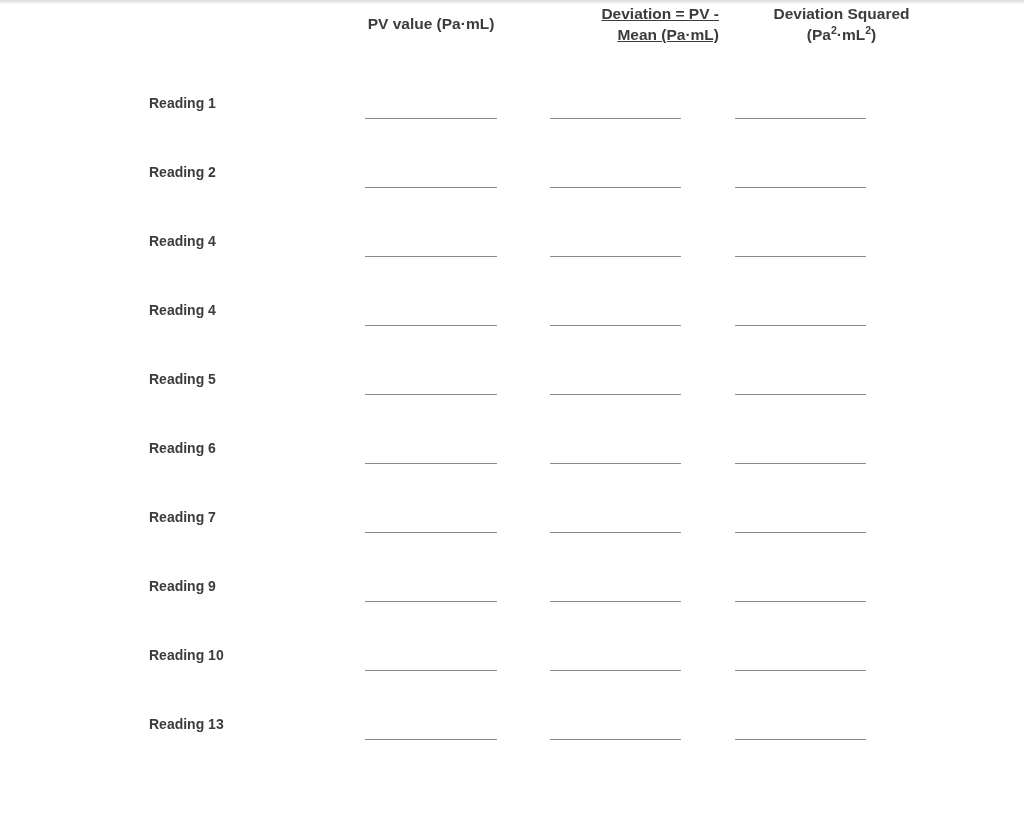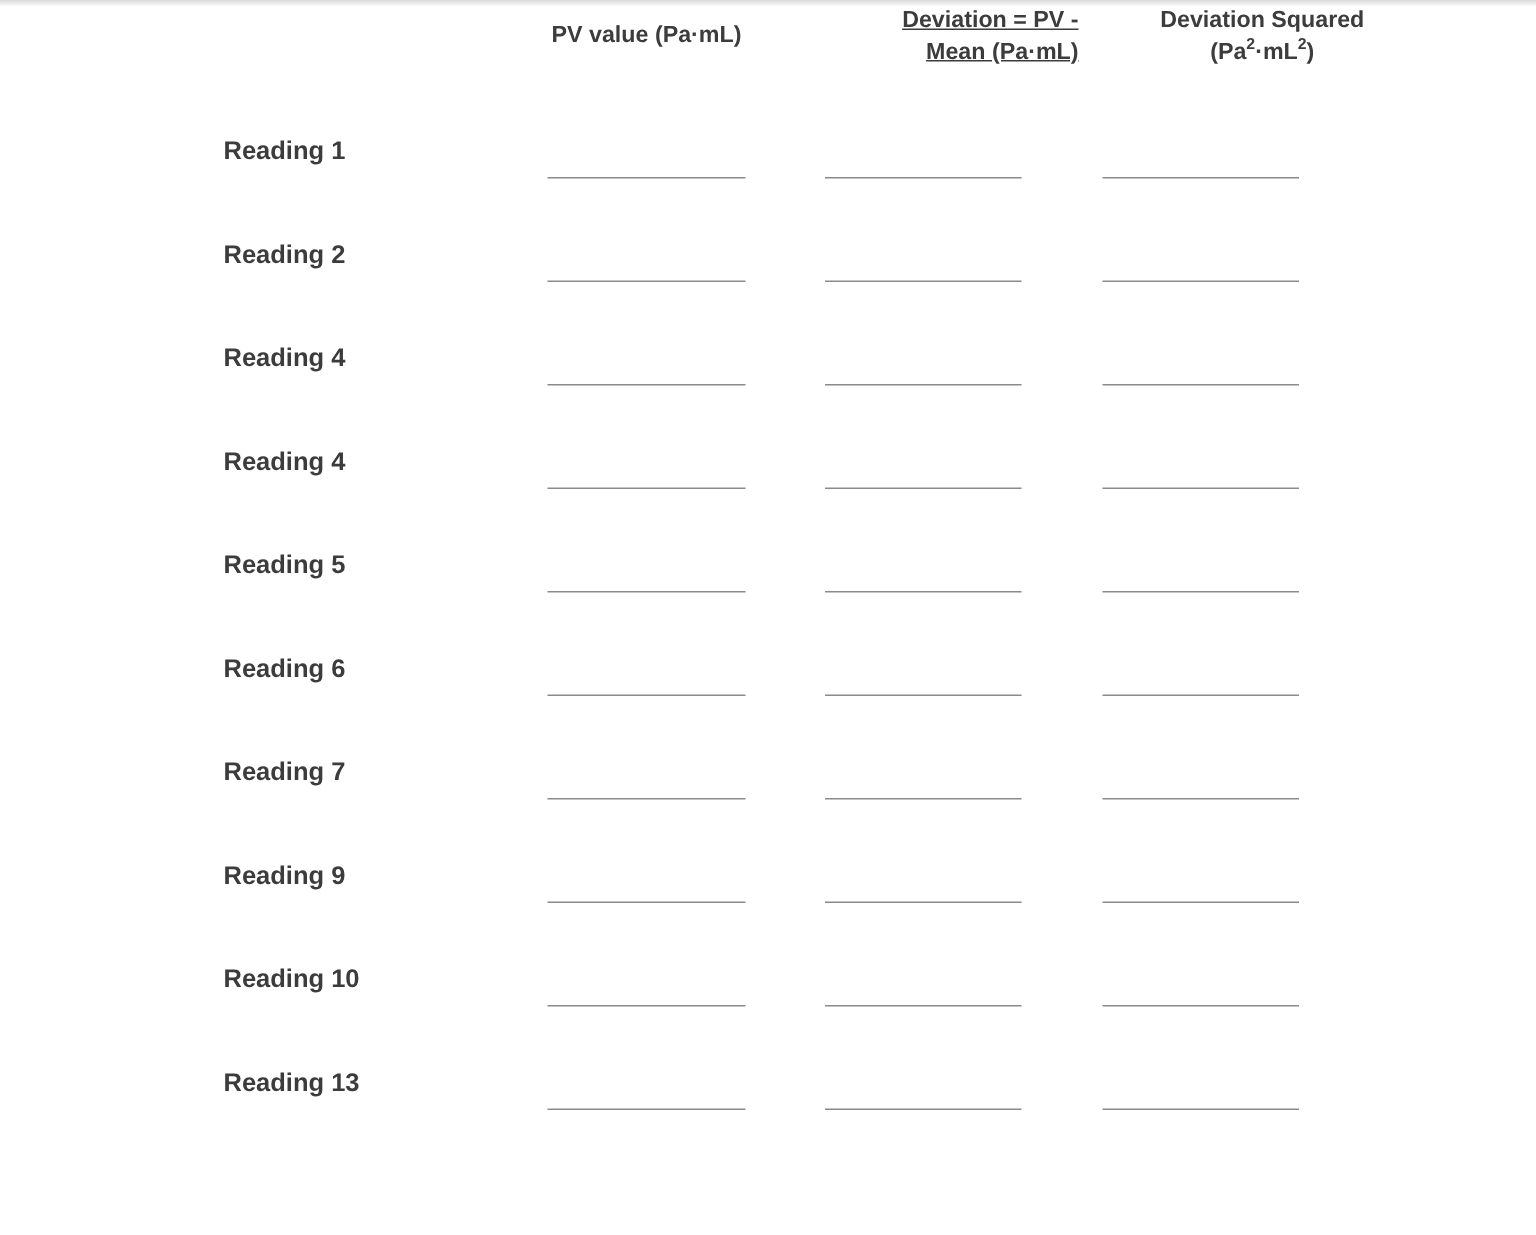--- a/index.html
+++ b/index.html
@@ -79,21 +79,21 @@
   
   tbody tr { height: 69px; }
 
   td {
     padding: 0;
     vertical-align: bottom;
   }
 
   .row-label {
     font-weight: bold;
-    font-size: 17px;
+    font-size: 14px;
     padding-left: 137px;
     padding-bottom: 10px;
     white-space: nowrap;
     vertical-align: bottom;
   }
 
   
   td.blank-cell {
     vertical-align: bottom;
     padding-bottom: 2px;

